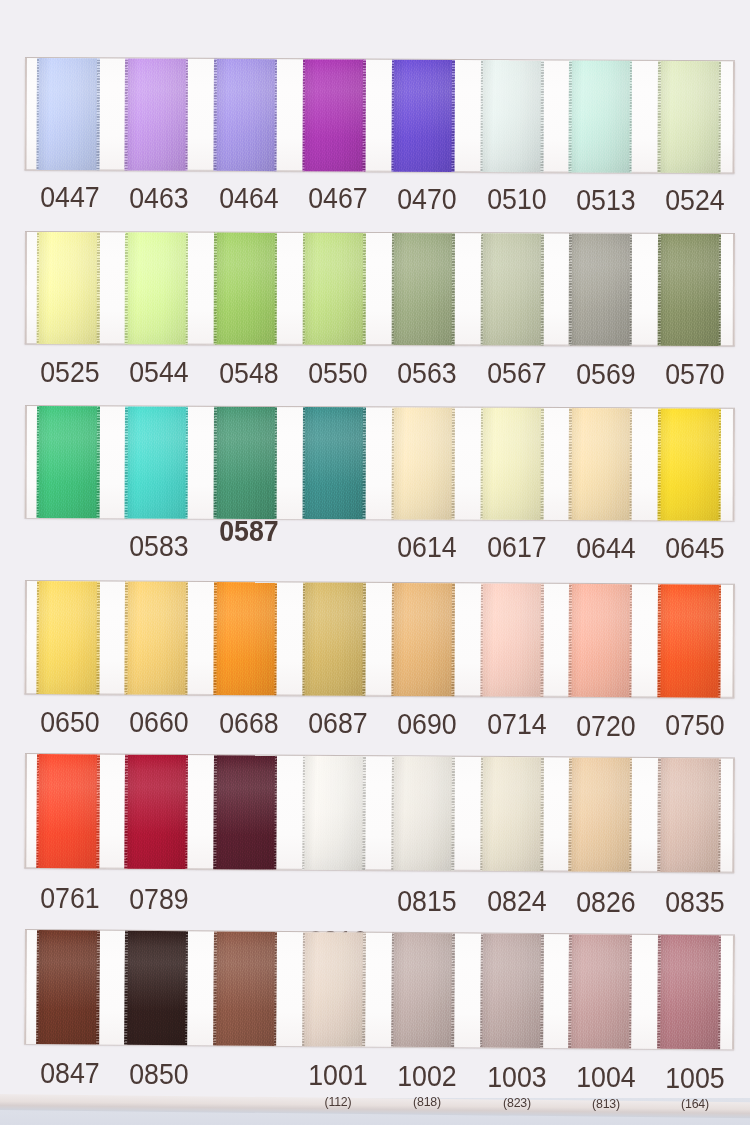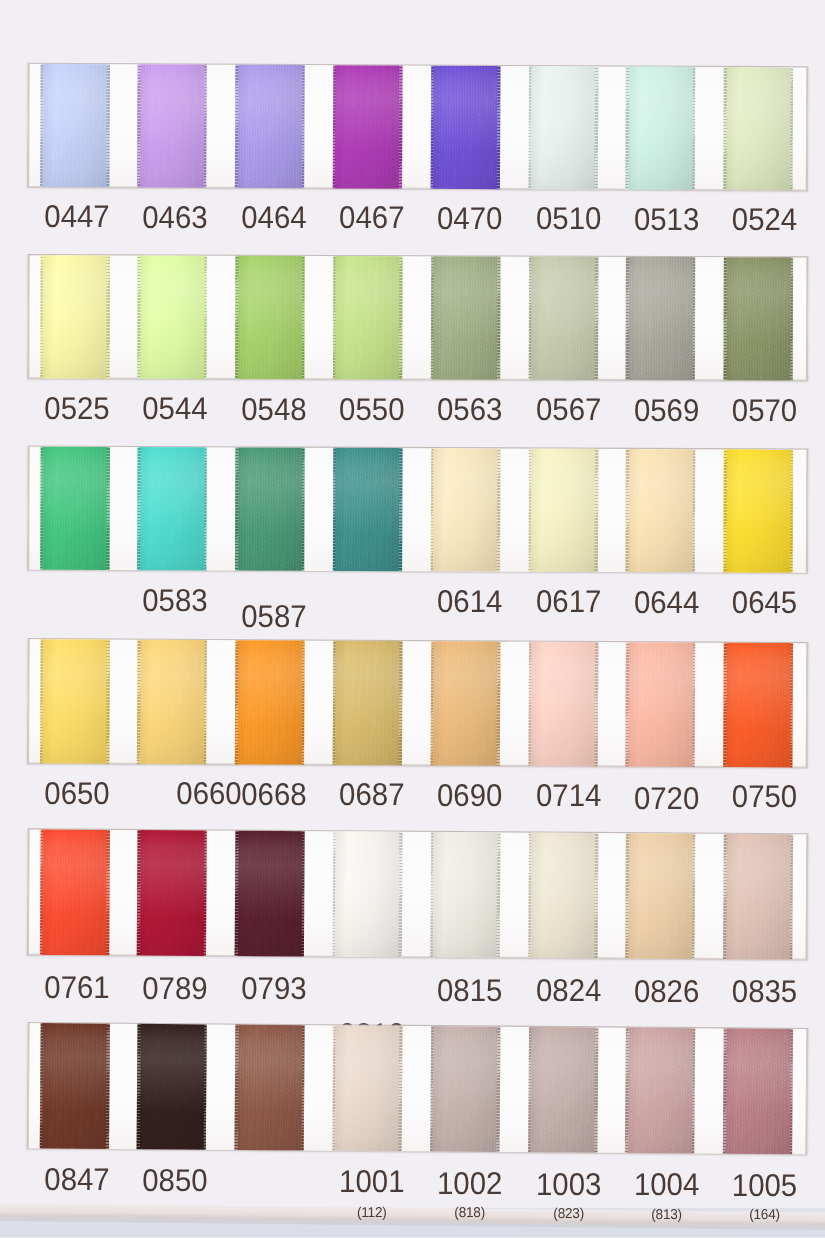--- a/index.html
+++ b/index.html
@@ -423,21 +423,21 @@
           <div class="pick"></div>
         </div>
         <div class="edge r">
           <div class="pick"></div>
         </div>
       </div>
     </div>
     <div class="lbl" style="left: 99.35px; width: 120px; top: 532.018px;">
       <span class="code" style="font-size: 28.6px;">0583</span>
     </div>
-    <div class="lbl" style="left: 188.7px; width: 120px; top: 547px;">
+    <div class="lbl" style="left: 188.7px; width: 120px; top: 517px; font-weight: bold;">
       <span class="code" style="font-size: 28.6px;">0587</span>
     </div>
     <div class="lbl" style="left: 367.4px; width: 120px; top: 533.047px;">
       <span class="code" style="font-size: 28.6px;">0614</span>
     </div>
     <div class="lbl" style="left: 456.75px; width: 120px; top: 533.39px;">
       <span class="code" style="font-size: 28.6px;">0617</span>
     </div>
     <div class="lbl" style="left: 546.1px; width: 120px; top: 533.733px;">
       <span class="code" style="font-size: 28.6px;">0644</span>
@@ -542,21 +542,21 @@
           <div class="pick"></div>
         </div>
         <div class="edge r">
           <div class="pick"></div>
         </div>
       </div>
     </div>
     <div class="lbl" style="left: 10px; width: 120px; top: 707.738px;">
       <span class="code" style="font-size: 28.6px;">0650</span>
     </div>
-    <div class="lbl" style="left: 99.35px; width: 120px; top: 708.206px; margin-left: 31px;">
+    <div class="lbl" style="left: 99.35px; width: 120px; top: 708.206px;">
       <span class="code" style="font-size: 28.6px;">0660</span>
     </div>
     <div class="lbl" style="left: 188.7px; width: 120px; top: 708.674px;">
       <span class="code" style="font-size: 28.6px;">0668</span>
     </div>
     <div class="lbl" style="left: 278.05px; width: 120px; top: 709.142px;">
       <span class="code" style="font-size: 28.6px;">0687</span>
     </div>
     <div class="lbl" style="left: 367.4px; width: 120px; top: 709.61px;">
       <span class="code" style="font-size: 28.6px;">0690</span>
@@ -670,23 +670,20 @@
           <div class="pick"></div>
         </div>
       </div>
     </div>
     <div class="lbl" style="left: 10px; width: 120px; top: 884.286px;">
       <span class="code" style="font-size: 28.6px;">0761</span>
     </div>
     <div class="lbl" style="left: 99.35px; width: 120px; top: 884.847px;">
       <span class="code" style="font-size: 28.6px;">0789</span>
     </div>
-    <div class="lbl" style="left: 188.7px; width: 120px; top: 885.409px;">
-      <span class="code" style="font-size: 28.6px;">0793</span>
-    </div>
     <div class="lbl" style="left: 278.05px; width: 120px; top: 927px;">
       <span class="code" style="font-size: 28.6px;">0810</span>
     </div>
     <div class="lbl" style="left: 367.4px; width: 120px; top: 886.532px;">
       <span class="code" style="font-size: 28.6px;">0815</span>
     </div>
     <div class="lbl" style="left: 456.75px; width: 120px; top: 887.093px;">
       <span class="code" style="font-size: 28.6px;">0824</span>
     </div>
     <div class="lbl" style="left: 546.1px; width: 120px; top: 887.654px;">

